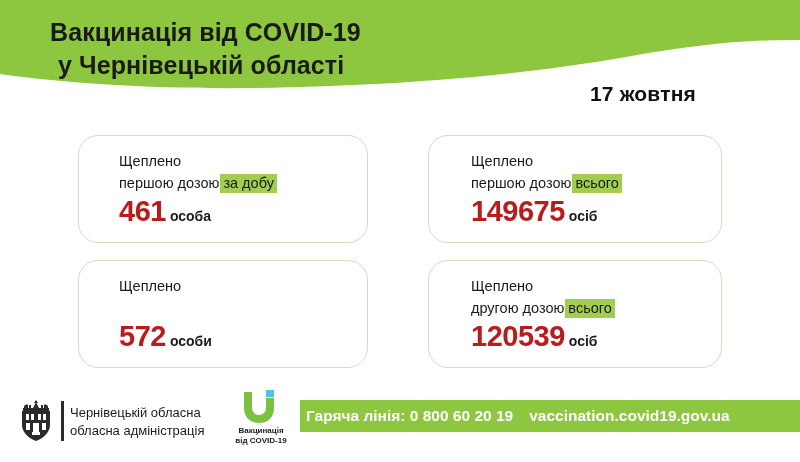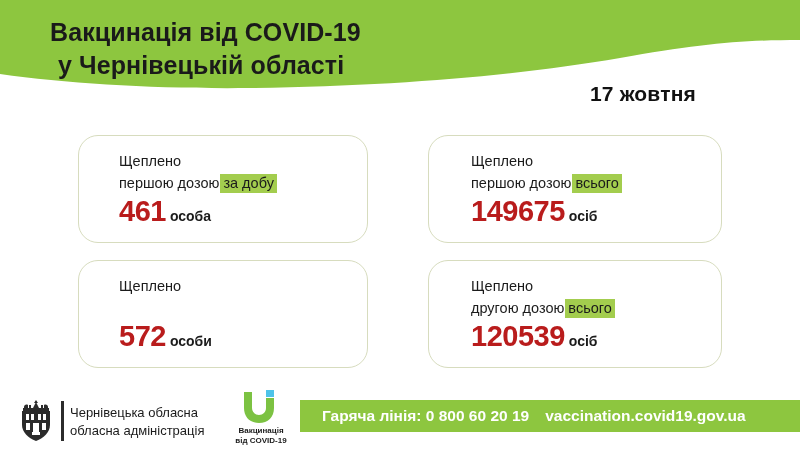--- a/index.html
+++ b/index.html
@@ -153,21 +153,21 @@
   .hotline {
     position: absolute;
     left: 300px;
     top: 400px;
     width: 500px;
     height: 32px;
     background: #8dc63f;
   }
   .hotline-inner {
     position: absolute;
-    left: 22px;
+    left: 6px;
     top: 0;
     height: 32px;
     line-height: 32px;
     color: #ffffff;
     font-size: 15.5px;
     font-weight: bold;
     white-space: nowrap;
     text-align: center;
   }
   .hotline-url { margin-left: 16px; }
@@ -244,21 +244,21 @@
       <rect x="22" y="15" width="3" height="6"></rect>
       <rect x="27" y="15" width="3" height="6"></rect>
       <rect x="10" y="24" width="4" height="7"></rect>
       <rect x="17" y="24" width="6" height="9"></rect>
       <rect x="26" y="24" width="4" height="7"></rect>
       <path d="M16 33 L24 33 L24 36 L16 36 Z"></path>
     </g>
   </svg>
   <div class="coat-divider"></div>
   <div class="oda-text">
-    <span>Чернівецька обласна</span>
+    <span>Чернівецькій обласна</span>
     <span>обласна адміністрація</span>
   </div>
 
   <div class="vlogo">
     <svg class="vlogo-svg" width="42" height="36" viewBox="0 0 42 36">
       <path d="M4 2 L4 18 C4 27 10 33 19 33 C28 33 34 27 34 18 L34 8 L26 8 L26 18 C26 22 23 25 19 25 C15 25 12 22 12 18 L12 2 Z" fill="#7cc242"></path>
       <rect x="26" y="0" width="8" height="7" fill="#4ec3e8"></rect>
     </svg>
     <div class="vlogo-text">
       <span>Вакцинація</span>

